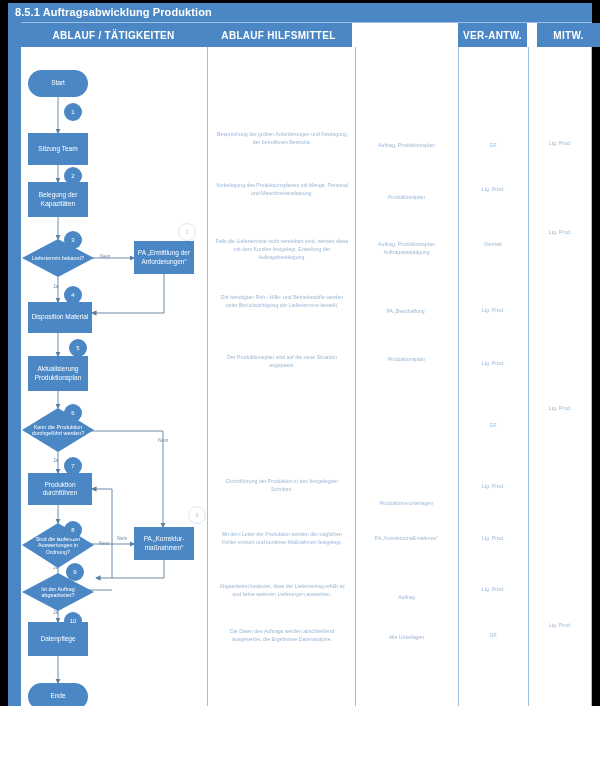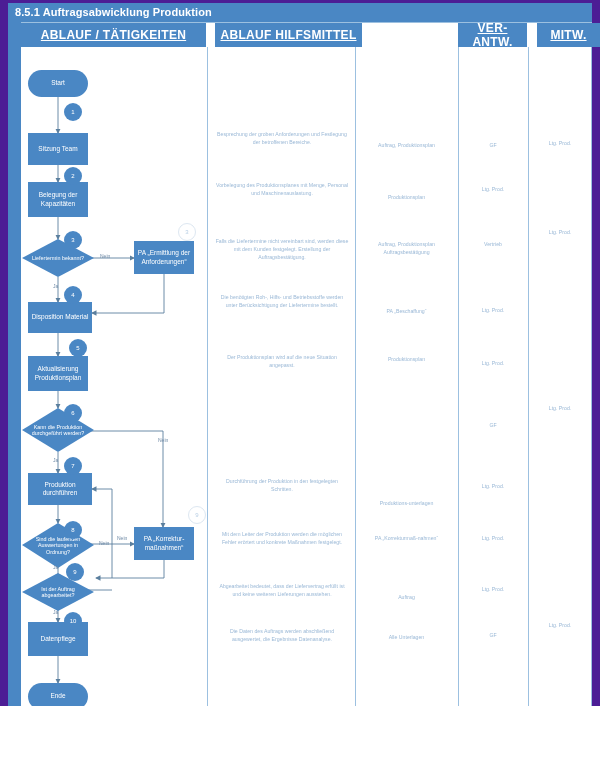--- a/index.html
+++ b/index.html
@@ -7,21 +7,21 @@
     padding: 0;
     background: #ffffff;
   }
   body {
     font-family: "Liberation Sans", sans-serif;
   }
   #page {
     position: relative;
     width: 600px;
     height: 706px;
-    background: #4c1d95;
+    background: #000000;
     overflow: hidden;
   }
 
   
   #title-bar {
     position: absolute;
     left: 8px;
     top: 3px;
     width: 584px;
     height: 19px;
@@ -72,30 +72,29 @@
     transform-origin: center center;
   }
 
   
   .hdr {
     position: absolute;
     top: 23px;
     height: 24px;
     background: #4a87c4;
     color: #ffffff;
-    font-size: 12px;
+    font-size: 10px;
     font-weight: bold;
     letter-spacing: 0.3px;
     display: flex;
     align-items: center;
     justify-content: center;
     box-sizing: border-box;
     border-right: 1px solid #ffffff;
     text-align: center;
-    text-decoration: underline;
   }
 
   
   .colsep {
     position: absolute;
     top: 47px;
     width: 1px;
     height: 709px;
     background: #9cc0e0;
   }
@@ -197,21 +196,21 @@
 
   <div id="title-bar">8.5.1 Auftragsabwicklung Produktion</div>
 
   <div id="frame"></div>
 
   <div id="phase-band">
     <div id="phase-label">Phase</div>
   </div>
 
   <div class="hdr" style="left:21px;width:186px;">ABLAUF / TÄTIGKEITEN</div>
-  <div class="hdr" style="left:215px;width:148px;">ABLAUF HILFSMITTEL</div>
+  <div class="hdr" style="left:205px;width:148px;">ABLAUF HILFSMITTEL</div>
   <div class="hdr" style="left:458px;width:70px;">VER-ANTW.</div>
   <div class="hdr" style="left:537px;width:63px;border-right:none;">MITW.</div>
 
   <div class="colsep" style="left:207px;"></div>
   <div class="colsep" style="left:355px;"></div>
   <div class="colsep" style="left:458px;"></div>
   <div class="colsep" style="left:528px;"></div>
 
   <svg class="wires" viewBox="0 0 600 761">
     <defs>

